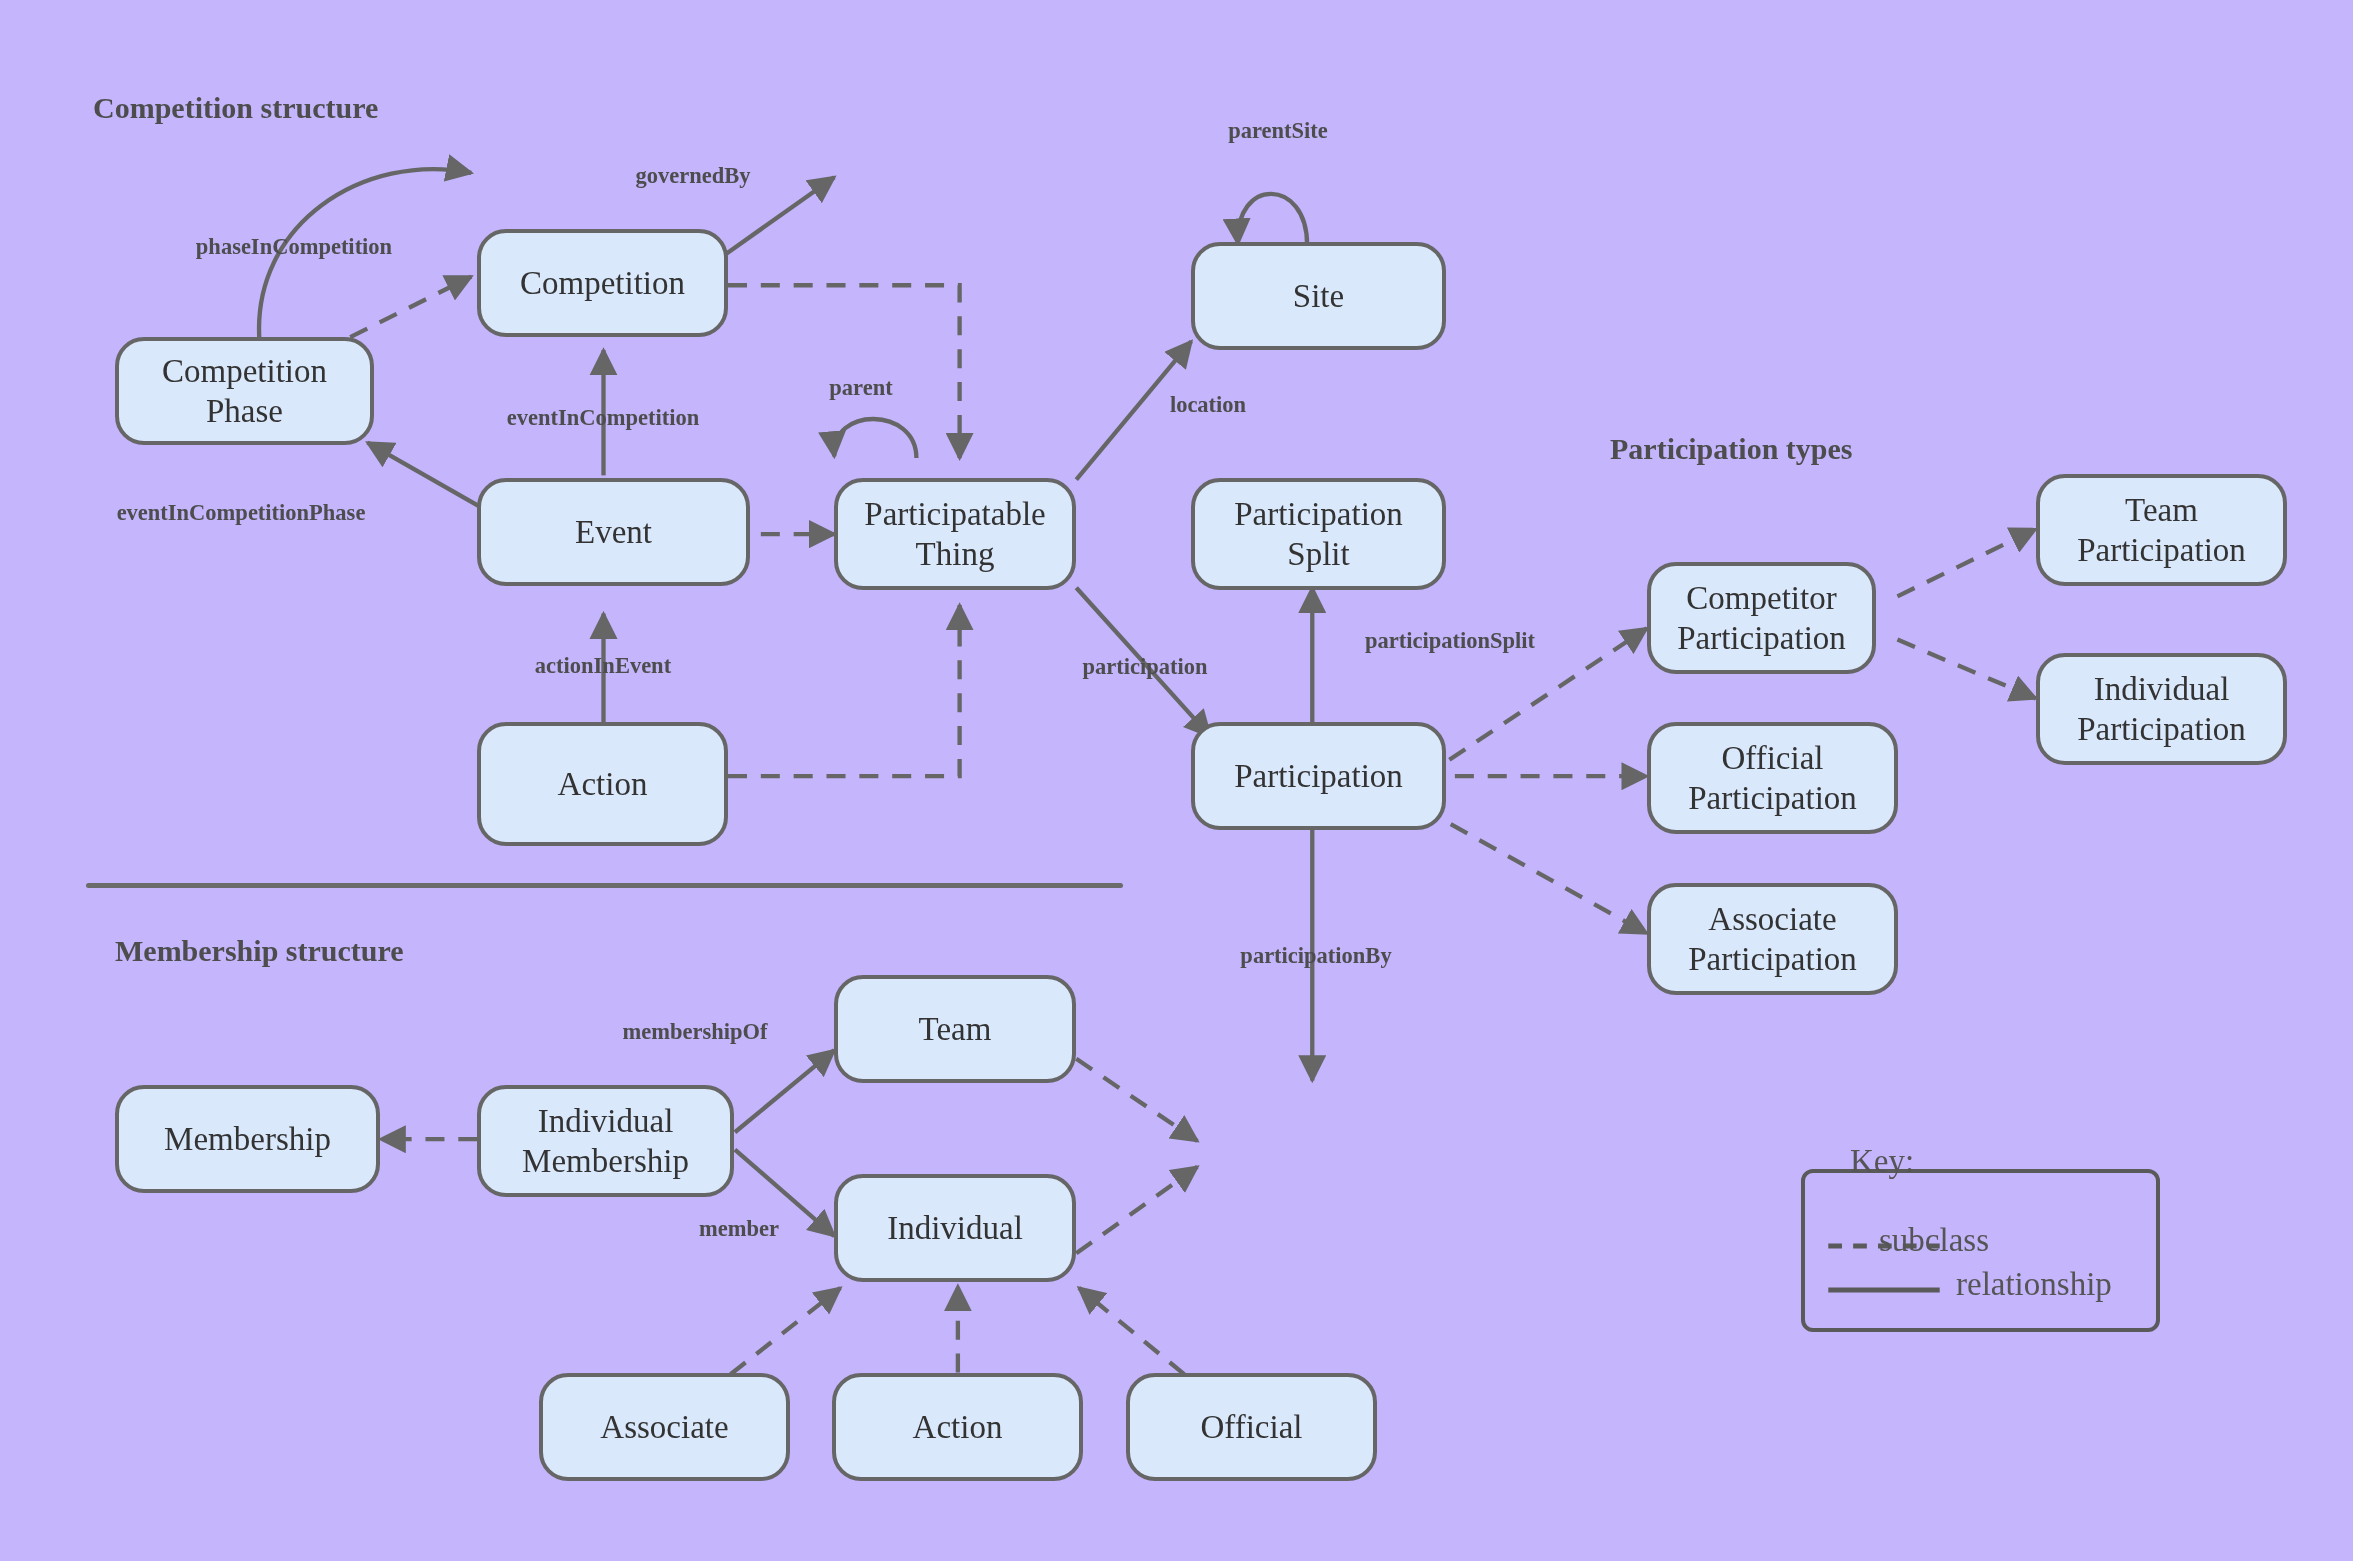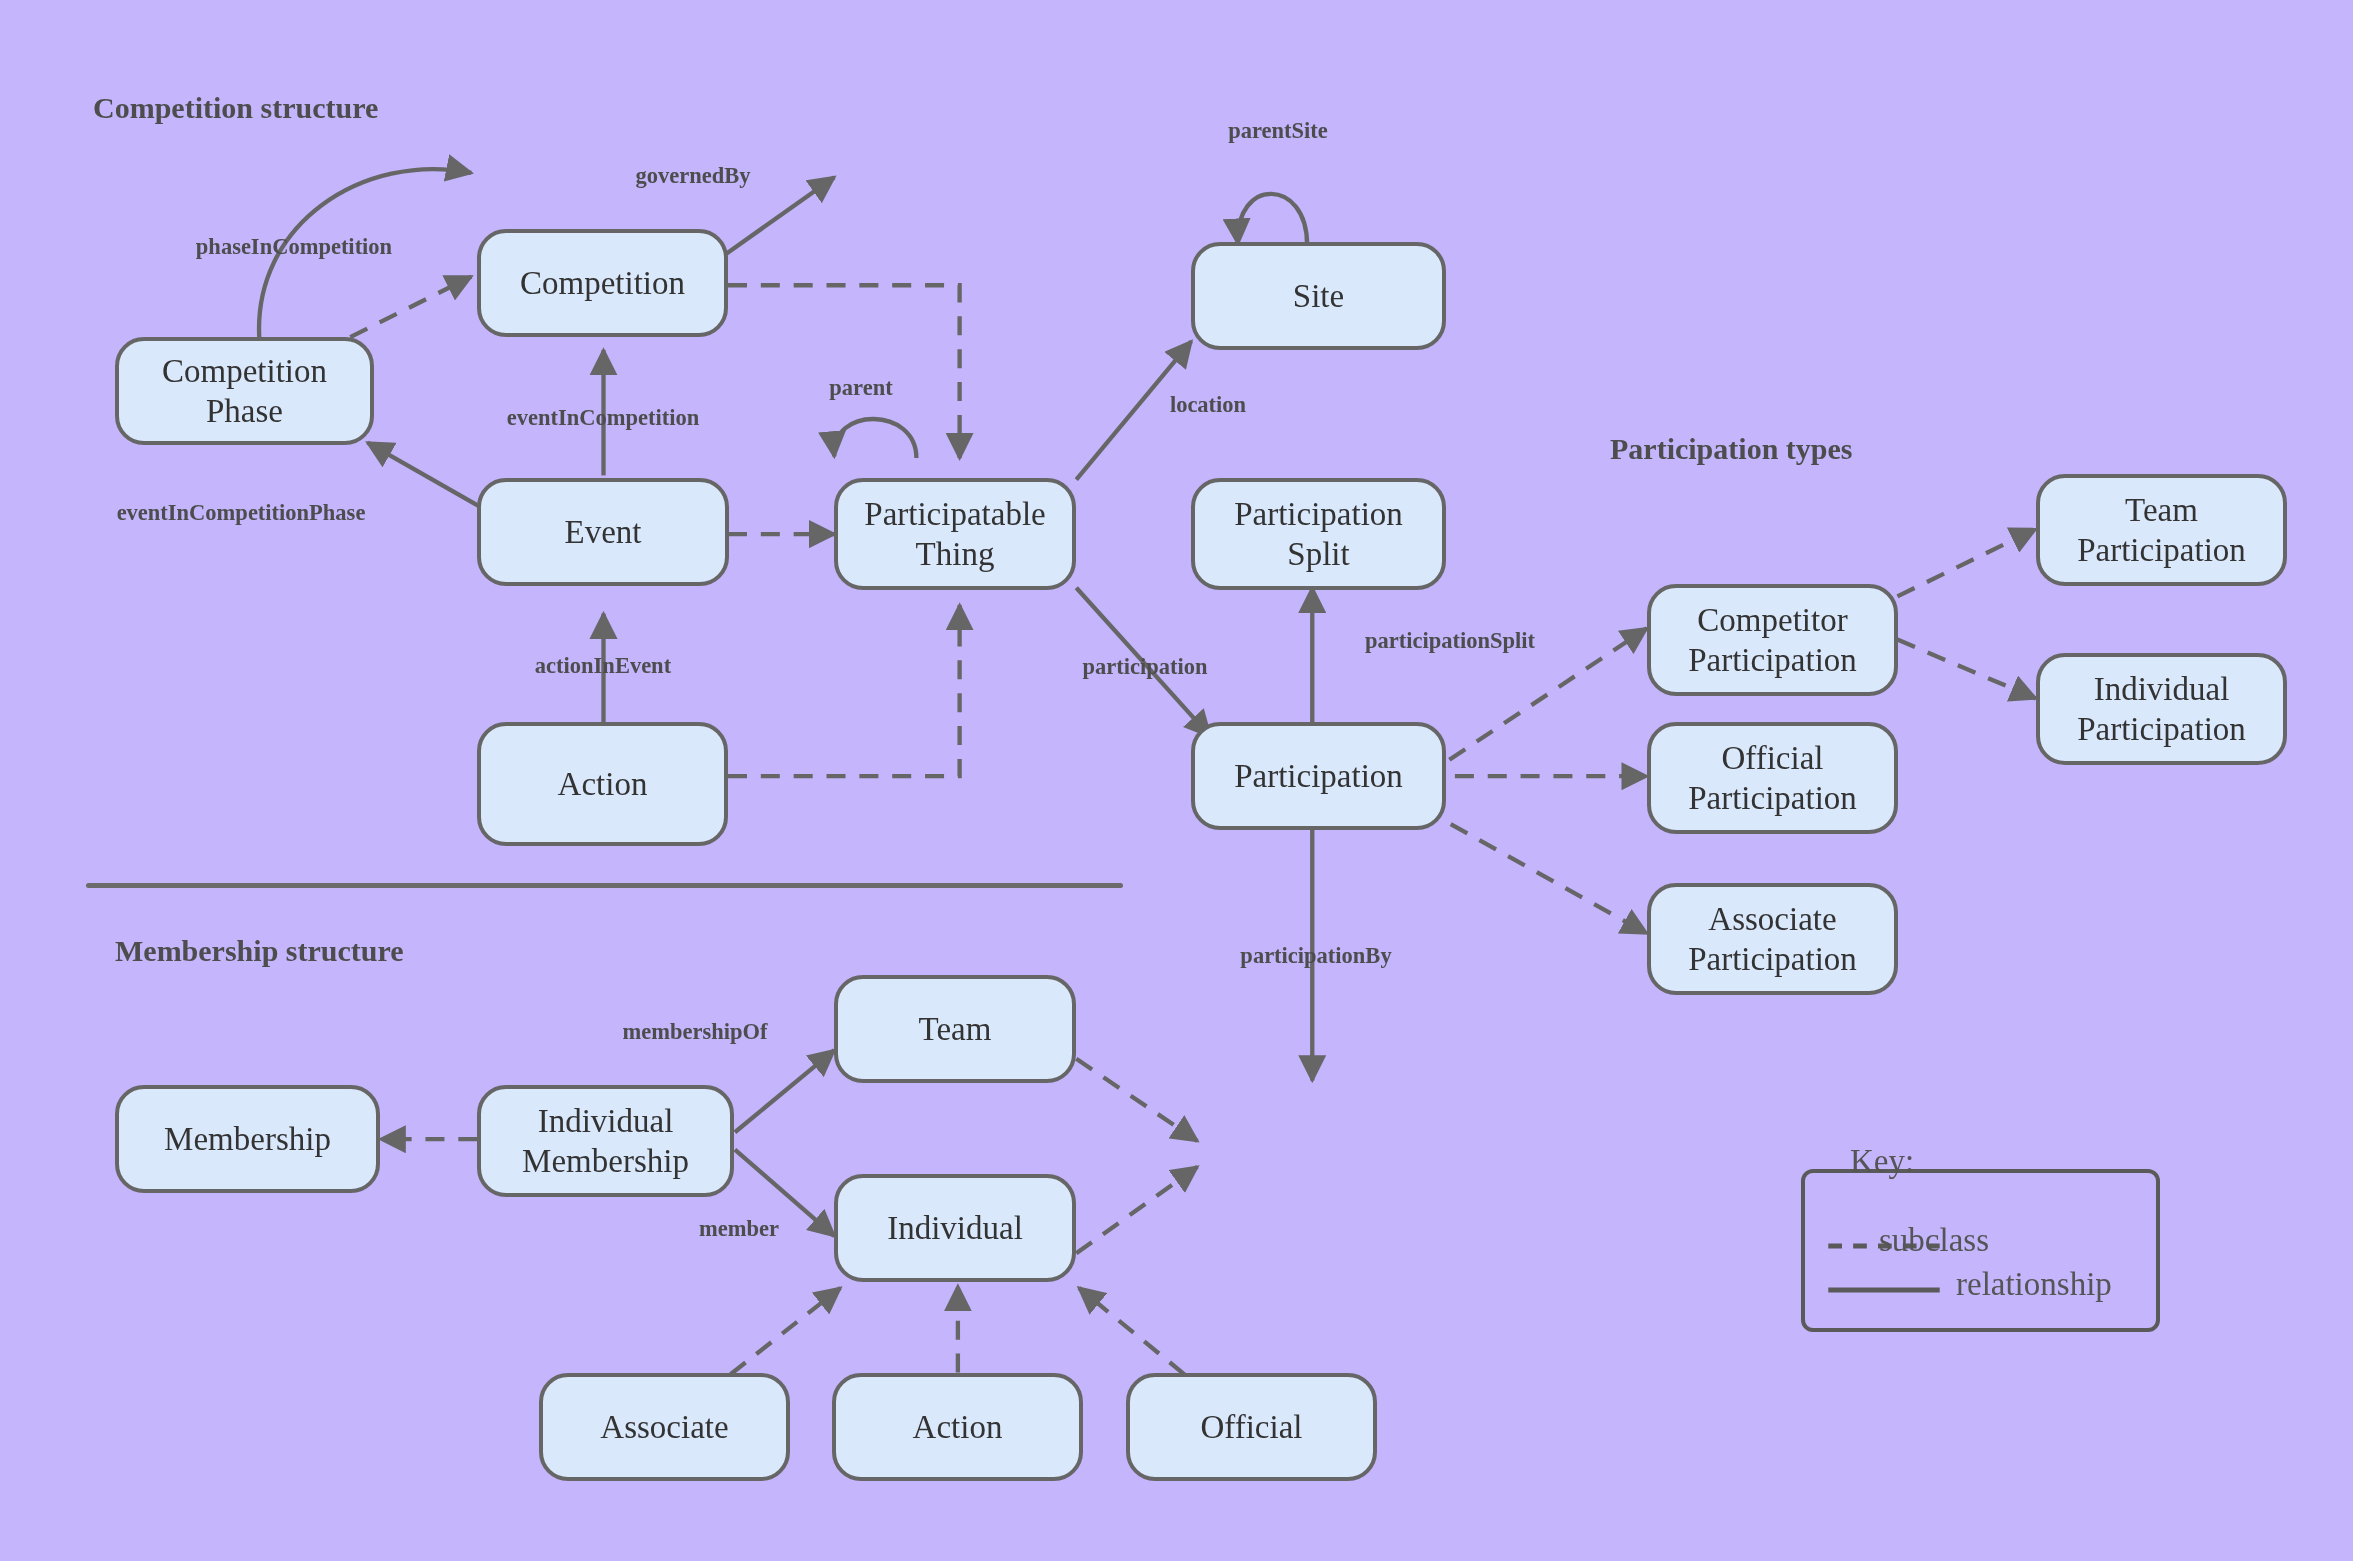--- a/index.html
+++ b/index.html
@@ -155,35 +155,35 @@
   <div class="section-title" style="left:1610px;top:432px;">Participation types</div>
 
   <div class="divider" style="left:86px;top:883px;width:1037px;"></div>
 
 
   <div class="node" style="left:477px;top:229px;width:251px;height:108px;">Competition</div>
 
   <div class="node" style="left:115px;top:337px;width:259px;height:108px;">Competition
 Phase</div>
 
-  <div class="node" style="left:477px;top:478px;width:252px;height:108px;">Event</div>
+  <div class="node" style="left:477px;top:478px;width:273px;height:108px;">Event</div>
 
   <div class="node" style="left:477px;top:722px;width:251px;height:124px;">Action</div>
 
   <div class="node" style="left:834px;top:478px;width:242px;height:112px;">Participatable
 Thing</div>
 
   <div class="node" style="left:1191px;top:242px;width:255px;height:108px;">Site</div>
 
   <div class="node" style="left:1191px;top:478px;width:255px;height:112px;">Participation
 Split</div>
 
   <div class="node" style="left:1191px;top:722px;width:255px;height:108px;">Participation</div>
 
-  <div class="node" style="left:1647px;top:562px;width:251px;height:112px;margin-top:22px;">Competitor
+  <div class="node" style="left:1647px;top:562px;width:229px;height:112px;">Competitor
 Participation</div>
 
   <div class="node" style="left:1647px;top:722px;width:251px;height:112px;">Official
 Participation</div>
 
   <div class="node" style="left:1647px;top:883px;width:251px;height:112px;">Associate
 Participation</div>
 
   <div class="node" style="left:2036px;top:474px;width:251px;height:112px;">Team
 Participation</div>

